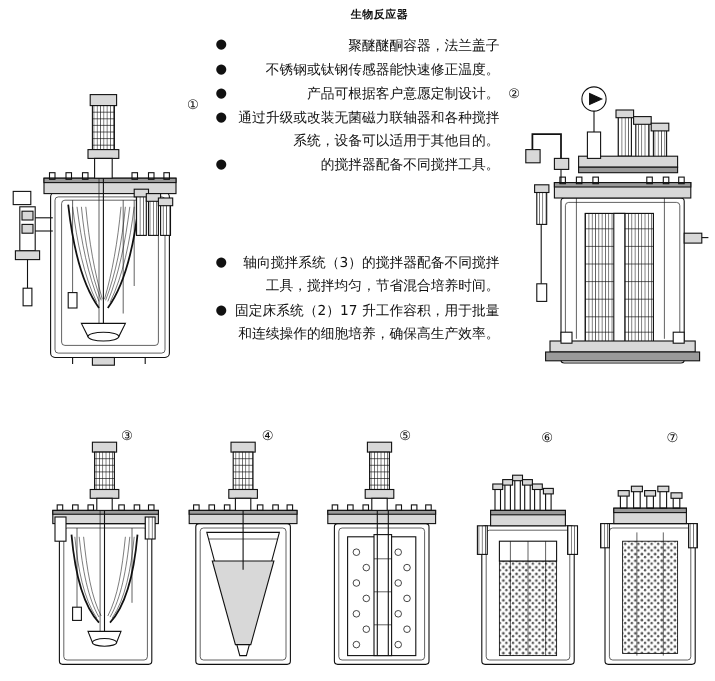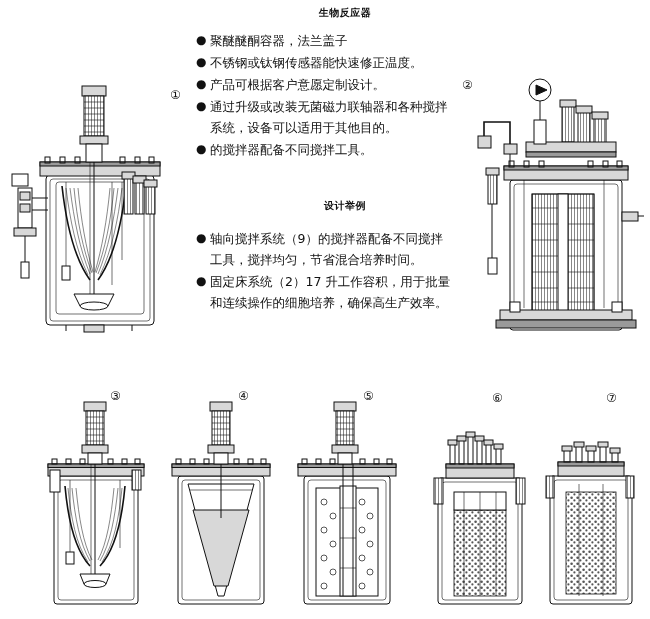--- a/index.html
+++ b/index.html
@@ -37,21 +37,21 @@
     align-items:flex-start;
     margin-bottom:1px;
   }
   .bullets .dot{
     flex:0 0 auto;
     width:14px;
     text-align:left;
     font-size:12px;
     line-height:21px;
   }
-  .bullets .txt{flex:1 1 auto;}
+  .bullets .txt{flex:1 1 auto;text-align:right;}
   #list-features{left:196px;top:30px;width:258px;}
   #list-examples{left:196px;top:228px;width:258px;}
 
   
   .cnum{
     position:absolute;
     font-size:12px;
     color:#111;
   }
 
@@ -90,21 +90,20 @@
         <circle cx="4.4" cy="4.4" r="1.1" fill="#555"></circle>
       </pattern>
       <pattern id="hh" width="4" height="4" patternUnits="userSpaceOnUse">
         <rect width="4" height="4" fill="#fff"></rect>
         <path d="M0,0 L4,0" stroke="#111" stroke-width=".8"></path>
       </pattern>
     </defs>
   </svg>
 
   <div class="title" id="title-main">生物反应器</div>
-  <div class="title" id="title-examples">设计举例</div>
 
   <div class="bullets" id="list-features">
     <div class="row">
       <span class="dot">●</span>
       <span class="txt">聚醚醚酮容器，法兰盖子</span>
     </div>
     <div class="row">
       <span class="dot">●</span>
       <span class="txt">不锈钢或钛钢传感器能快速修正温度。</span>
     </div>
@@ -118,21 +117,21 @@
     </div>
     <div class="row">
       <span class="dot">●</span>
       <span class="txt">的搅拌器配备不同搅拌工具。</span>
     </div>
   </div>
 
   <div class="bullets" id="list-examples">
     <div class="row">
       <span class="dot">●</span>
-      <span class="txt">轴向搅拌系统（9）的搅拌器配备不同搅拌工具，搅拌均匀，节省混合培养时间。</span>
+      <span class="txt">轴向搅拌系统（3）的搅拌器配备不同搅拌工具，搅拌均匀，节省混合培养时间。</span>
     </div>
     <div class="row">
       <span class="dot">●</span>
       <span class="txt">固定床系统（2）17 升工作容积，用于批量和连续操作的细胞培养，确保高生产效率。</span>
     </div>
   </div>
 
   <div class="cnum" style="left:170px;top:88px;">①</div>
   <div class="cnum" style="left:462px;top:78px;">②</div>
   <div class="cnum" style="left:110px;top:389px;">③</div>

